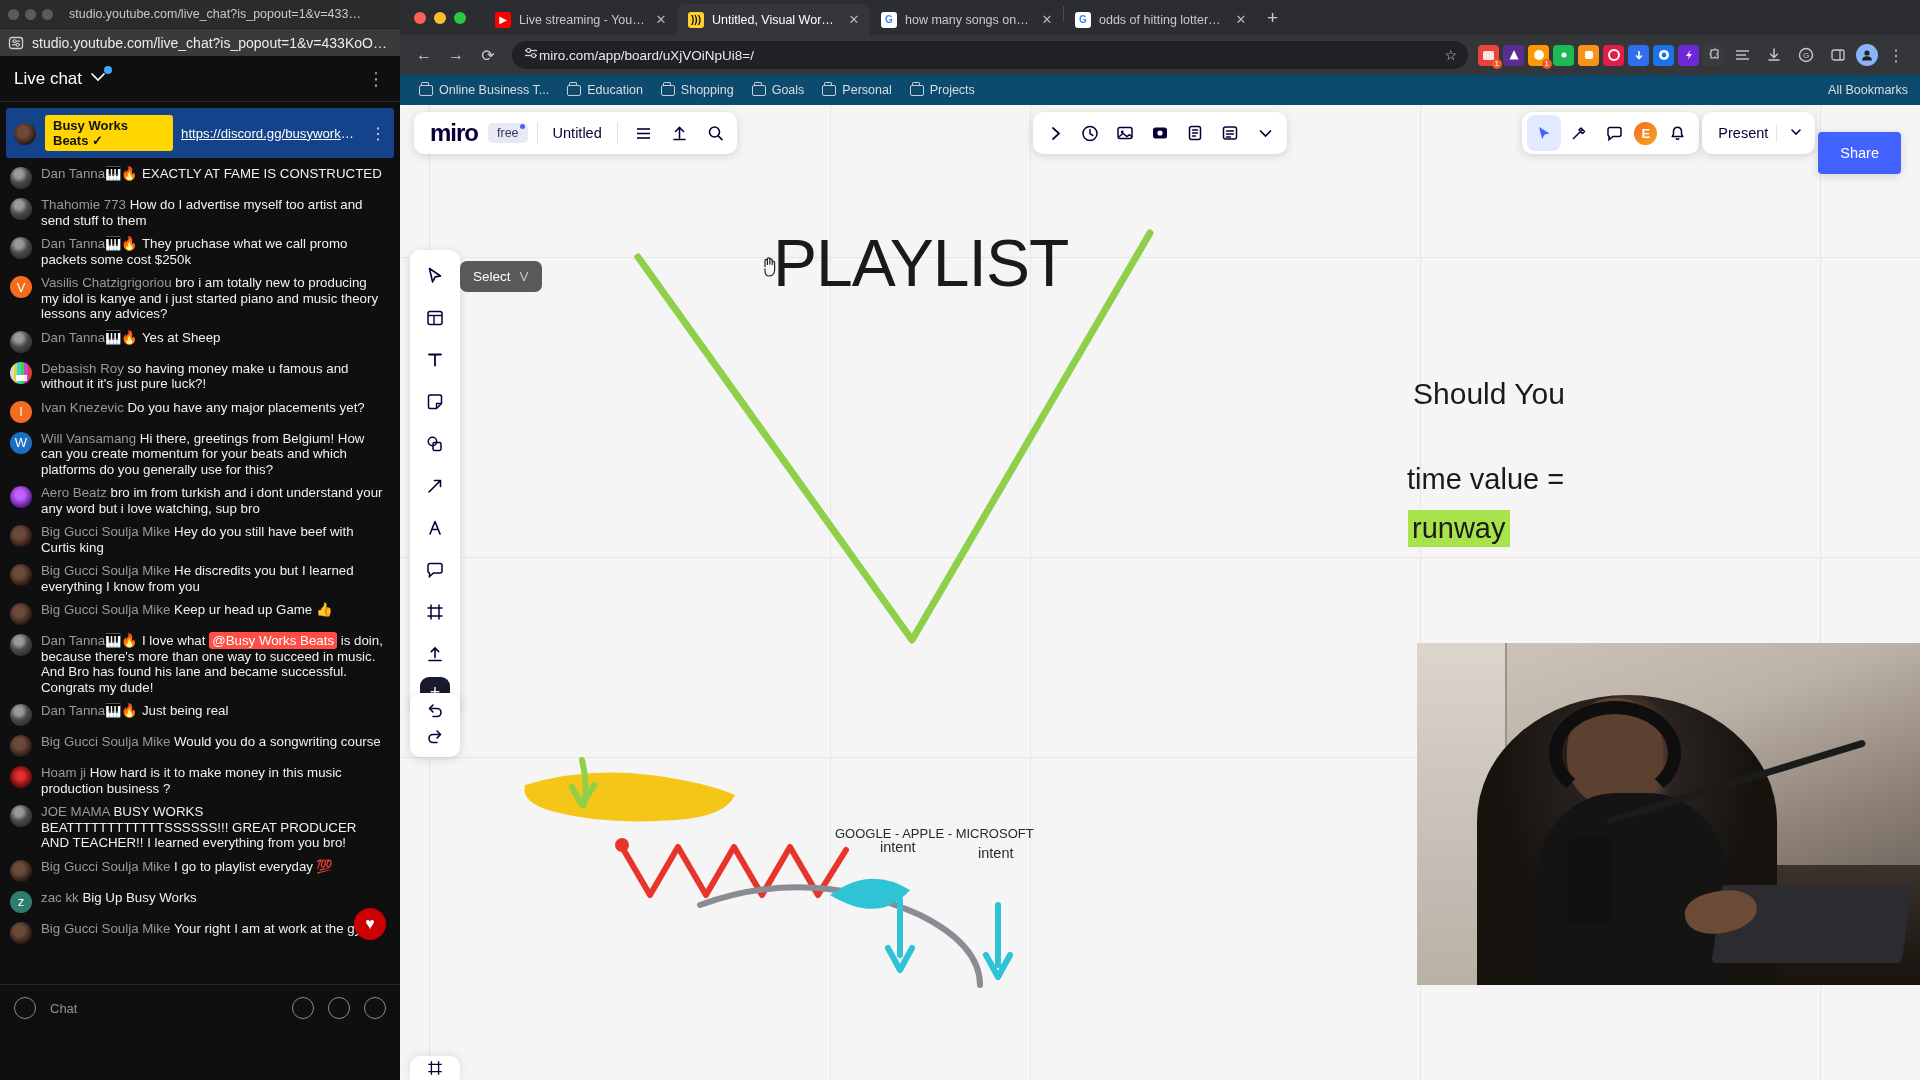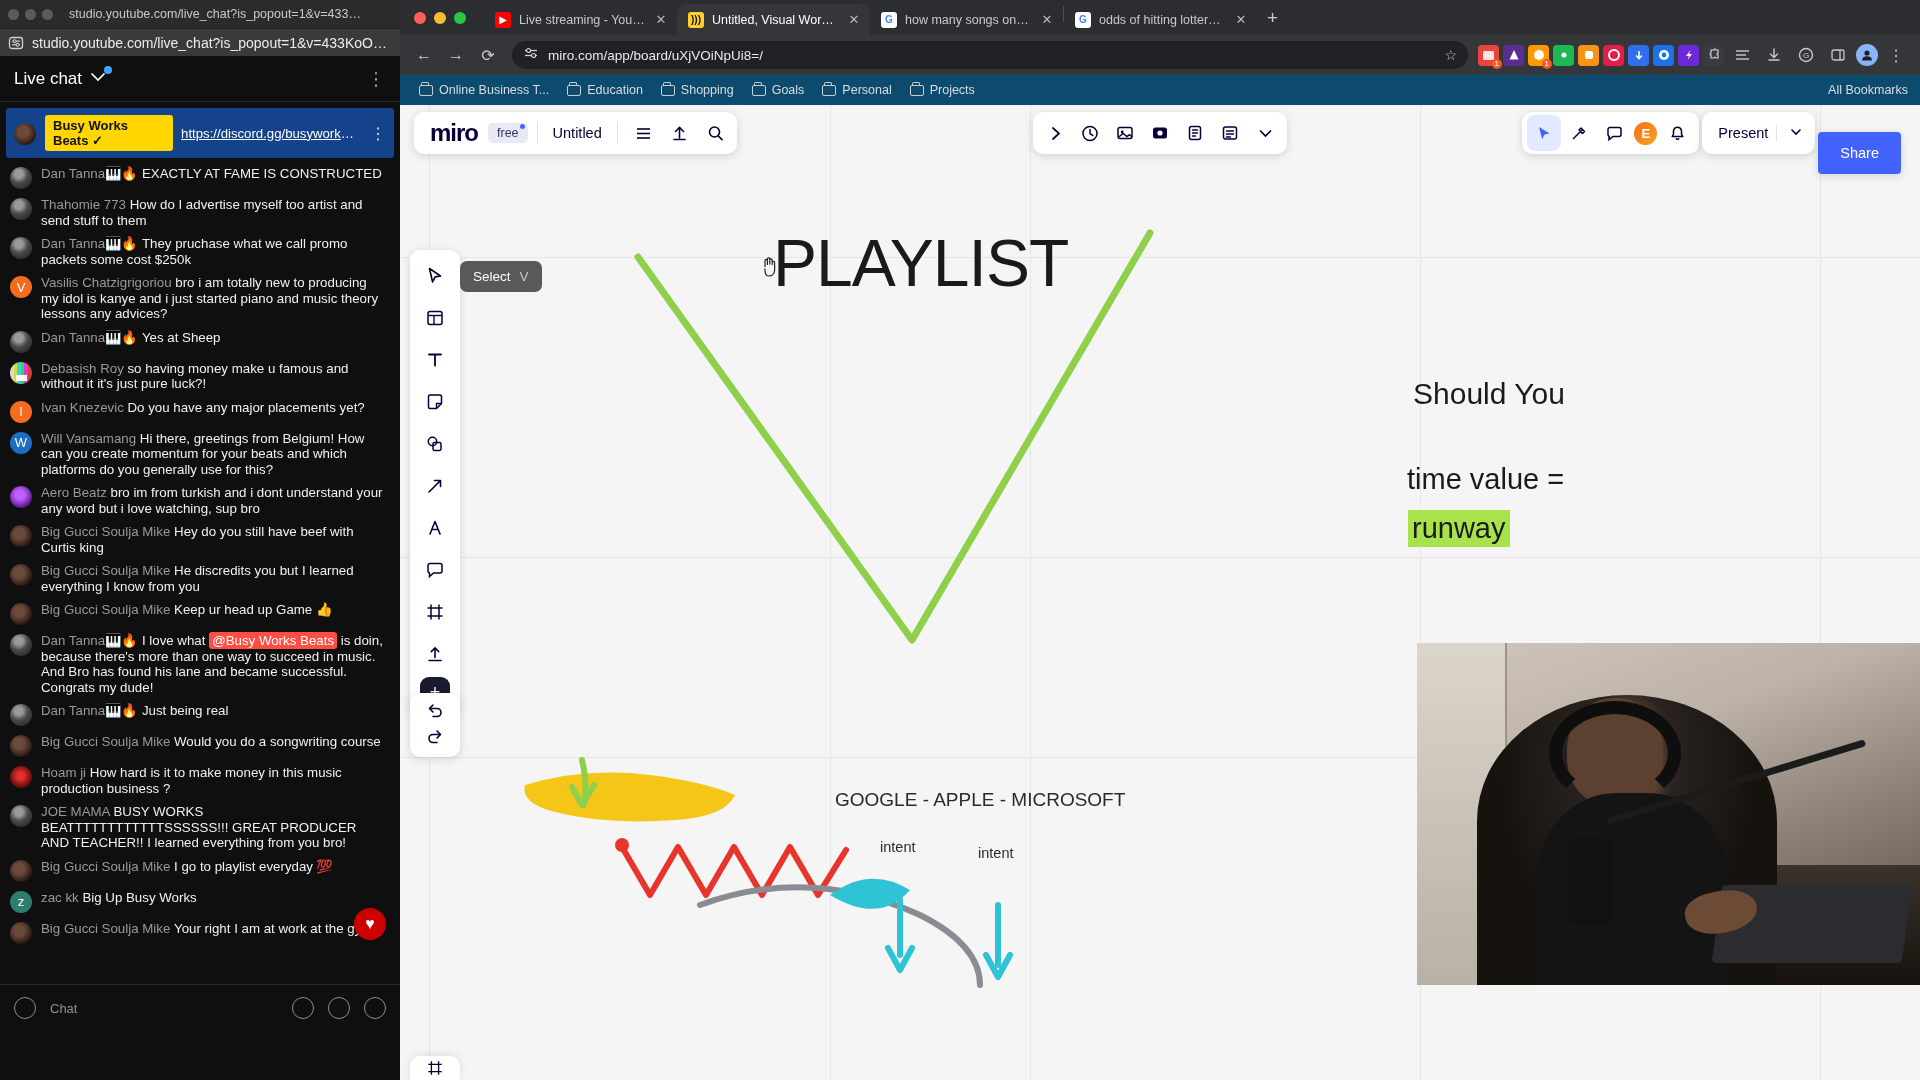--- a/index.html
+++ b/index.html
@@ -71,21 +71,21 @@
   .fav-yt { background: #ff0000; color: #fff; border-radius: 3px; }
   .fav-miro { background: #ffd02f; color: #111; font-weight: 700; font-size: 11px; }
   .fav-g { background: #fff; color: #4285f4; font-weight: 700; font-size: 11px; border-radius: 50%; }
   .tab .tlabel { white-space: nowrap; overflow: hidden; text-overflow: ellipsis; flex: 1; }
   .tab .tclose { color: #b6b7ba; font-size: 13px; flex: none; width: 16px; text-align: center; }
   .tabsep { width: 1px; height: 16px; background: #4b4c50; align-self: center; margin-bottom: 8px; }
   .newtab { color: #c8c9cb; font-size: 19px; padding: 0 10px 6px 10px; align-self: flex-end; }
 
   .navbar { height: 40px; background: #35363a; display: flex; align-items: center; gap: 4px; padding: 0 10px; }
   .navbtn { width: 28px; height: 28px; border-radius: 50%; display: flex; align-items: center; justify-content: center; color: #c8c9cb; font-size: 16px; flex: none; }
-  .omnibox { flex: 1; height: 28px; background: #202124; border-radius: 14px; display: flex; align-items: center; gap: 9px; padding: 5px 11px; margin: 0 6px; min-width: 0; }
+  .omnibox { flex: 1; height: 28px; background: #202124; border-radius: 14px; display: flex; align-items: center; gap: 0; padding: 5px 11px; margin: 0 6px; min-width: 0; }
   .omnibox .urltxt { color: #e8eaed; font-size: 13.5px; white-space: nowrap; overflow: hidden; text-overflow: ellipsis; flex: 1; }
   .omnibox .star { color: #c8c9cb; font-size: 14px; }
   .ext { width: 21px; height: 21px; border-radius: 4px; flex: none; display: flex; align-items: center; justify-content: center; font-size: 10px; color: #fff; position: relative; }
   .ext .badge { position: absolute; right: -3px; bottom: -3px; background: #f05a28; color: #fff; font-size: 8px; border-radius: 6px; padding: 0 3px; line-height: 10px; }
   .avatar-chip { width: 22px; height: 22px; border-radius: 50%; background: #8ab4f8; color: #202124; font-size: 11px; display: flex; align-items: center; justify-content: center; font-weight: 600; }
 
   .bookmarks { height: 30px; background: #0c4a6e; display: flex; align-items: center; gap: 4px; padding: 0 12px; font-size: 12.5px; color: #dadce0; }
   .bm { display: flex; align-items: center; gap: 6px; padding: 3px 7px; border-radius: 4px; white-space: nowrap; }
   .bm .fold { width: 14px; height: 11px; border: 1.4px solid #c9ccd1; border-radius: 2px; position: relative; flex: none; }
   .bm .fold::before { content: ''; position: absolute; left: 1px; top: -3.5px; width: 6px; height: 3px; border: 1.4px solid #c9ccd1; border-bottom: none; border-radius: 2px 2px 0 0; }
@@ -515,21 +515,21 @@
         <div class="cursor-hand" style="left:360px; top:150px;">
           <svg width="20" height="22" viewBox="0 0 20 22">
               <path d="M5 12V5.5a1.2 1.2 0 0 1 2.4 0V10m0-.4V4a1.2 1.2 0 0 1 2.4 0v5.6m0-.5V5a1.2 1.2 0 0 1 2.4 0v5m0-.3V7.5a1.2 1.2 0 0 1 2.4 0V15c0 3.5-2.4 6-5.6 6S5 18 5 15.5v-2" fill="none" stroke="#222" stroke-width="1.2"></path>
             </svg>
         </div>
 
         <div class="canvas-title" style="left:1013px; top:272px; font-size:30px; white-space:nowrap;">Should You</div>
         <div class="canvas-title" style="left:1007px; top:358px; font-size:29px; white-space:nowrap;">time value =</div>
         <div style="position:absolute; left:1008px; top:405px; font-size:29px; background:#a9e34b; color:#1a1a1a; padding:2px 4px; white-space:nowrap; font-weight:300;">runway</div>
 
-        <div style="position:absolute; left:435px; top:684px; font-size:19px; color:#2a2a2a; white-space:nowrap;">GOOGLE - APPLE - MICROSOFT</div>
+        <div style="position:absolute; left:435px; top:721px; font-size:13px; color:#2a2a2a; white-space:nowrap;">GOOGLE - APPLE - MICROSOFT</div>
         <div style="position:absolute; left:480px; top:734px; font-size:14.5px; color:#2a2a2a;">intent</div>
         <div style="position:absolute; left:578px; top:740px; font-size:14.5px; color:#2a2a2a;">intent</div>
       </div>
 
       <div class="miro-topbar">
 
         <div class="mpanel left" style="pointer-events:auto;">
           <span class="miro-logo">miro</span>
           <span class="free-chip"><span>free</span><span class="dot"></span></span>
           <span class="vsep"></span>

